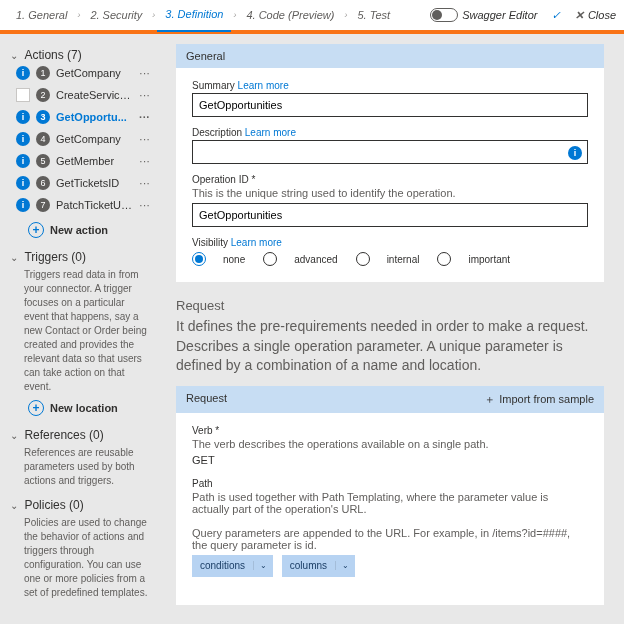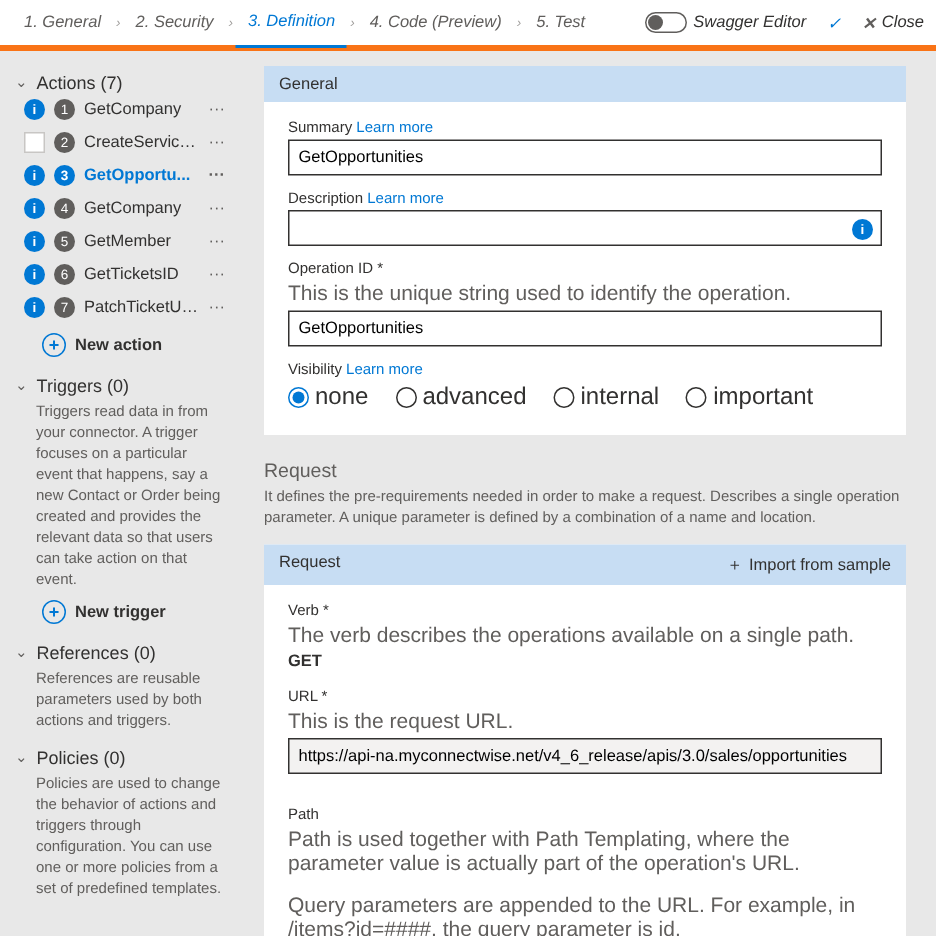--- a/index.html
+++ b/index.html
@@ -28,35 +28,35 @@
   .badge-empty { width: 14px; height: 14px; border: 1px solid #c8c6c4; background: #fff; }
   .act-label { flex: 1; white-space: nowrap; overflow: hidden; text-overflow: ellipsis; }
   .dots { color: #605e5c; font-size: 11px; }
   .add-row { display: flex; align-items: center; gap: 6px; margin: 6px 0 12px 18px; color: #323130; font-weight: 600; font-size: 11px; cursor: pointer; }
   .plus { width: 16px; height: 16px; border: 1px solid #0078d4; border-radius: 50%; color: #0078d4; display: flex; align-items: center; justify-content: center; font-size: 12px; line-height: 1; }
   .card { background: #fff; padding: 12px 16px 16px 16px; margin-bottom: 16px; }
   .card-header { background: #c7ddf3; padding: 6px 10px; font-size: 11px; color: #323130; margin: -12px -16px 12px -16px; display: flex; justify-content: space-between; align-items: flex-start; }
   .field-label { font-size: 10px; color: #323130; margin-bottom: 2px; }
   .learn { color: #0078d4; font-size: 10px; }
   .text-input { width: 100%; border: 1px solid #323130; padding: 5px 6px; font-size: 11px; margin-bottom: 10px; font-family: inherit; }
-  .help { font-size: 14px; color: #605e5c; margin-bottom: 4px; }
+  .help { font-size: 11px; color: #605e5c; margin-bottom: 4px; }
   .desc-wrap { position: relative; }
   .info-icon { position: absolute; right: 6px; top: 6px; width: 14px; height: 14px; border-radius: 50%; background: #0078d4; color: #fff; display: flex; align-items: center; justify-content: center; font-size: 9px; font-weight: bold; }
   .radios { display: flex; gap: 18px; align-items: center; margin-top: 4px; }
-  .radio { display: flex; align-items: center; gap: 4px; font-size: 16px; cursor: pointer; }
+  .radio { display: flex; align-items: center; gap: 17px; font-size: 10px; cursor: pointer; }
   .radio .circ { width: 14px; height: 14px; border: 1px solid #323130; border-radius: 50%; display: flex; align-items: center; justify-content: center; }
   .radio.sel .circ { border-color: #0078d4; }
   .radio.sel .circ::after { content: ""; width: 8px; height: 8px; background: #0078d4; border-radius: 50%; }
   .req-title { font-size: 13px; color: #605e5c; margin-bottom: 4px; }
-  .req-desc { font-size: 10px; color: #605e5c; margin-bottom: 10px; line-height: 1.4; }
+  .req-desc { font-size: 14px; color: #605e5c; margin-bottom: 10px; line-height: 1.4; }
   .import-btn { display: flex; align-items: center; gap: 4px; cursor: pointer; color: #323130; }
   .pill { display: inline-flex; align-items: center; background: #b7d3f2; color: #1b3e66; font-size: 10px; height: 22px; margin-right: 6px; cursor: pointer; }
   .pill .pname { padding: 0 8px; }
   .pill .pchev { border-left: 1px solid rgba(0,0,0,0.1); padding: 0 6px; font-size: 8px; }
-  .verb-val { font-size: 11px; color: #323130; margin-bottom: 10px; font-weight: bold; }
+  .verb-val { font-size: 11px; color: #323130; margin-bottom: 10px; }
   .subsection { margin-bottom: 12px; }
 </style>
 </head>
 <body>
 
 <div class="tabbar">
   <div class="tabitem">1. General</div>
   <span class="tabsep">›</span>
   <div class="tabitem">2. Security</div>
   <span class="tabsep">›</span>
@@ -136,21 +136,21 @@
       <span>New action</span>
     </div>
 
     <div class="section-head">
       <span class="chev">⌄</span>
       <span>Triggers (0)</span>
     </div>
     <div class="section-desc">Triggers read data in from your connector. A trigger focuses on a particular event that happens, say a new Contact or Order being created and provides the relevant data so that users can take action on that event.</div>
     <div class="add-row">
       <span class="plus">+</span>
-      <span>New trigger</span>
+      <span>New location</span>
     </div>
 
     <div class="section-head">
       <span class="chev">⌄</span>
       <span>References (0)</span>
     </div>
     <div class="section-desc">References are reusable parameters used by both actions and triggers.</div>
 
     <div class="section-head" style="margin-top:10px">
       <span class="chev">⌄</span>
@@ -217,25 +217,20 @@
           <span>Import from sample</span>
         </span>
       </div>
 
       <div class="subsection">
         <div class="field-label">Verb *</div>
         <div class="help">The verb describes the operations available on a single path.</div>
         <div class="verb-val">GET</div>
       </div>
 
-      <div class="subsection">
-        <div class="field-label">URL *</div>
-        <div class="help">This is the request URL.</div>
-        <input class="text-input" style="background: rgb(243, 242, 241);" value="https://api-na.myconnectwise.net/v4_6_release/apis/3.0/sales/opportunities">
-      </div>
 
       <div class="subsection">
         <div class="field-label">Path</div>
         <div class="help">Path is used together with Path Templating, where the parameter value is actually part of the operation's URL.</div>
       </div>
 
       <div class="subsection">
         <div class="help">Query parameters are appended to the URL. For example, in /items?id=####, the query parameter is id.</div>
         <div>
           <span class="pill">

